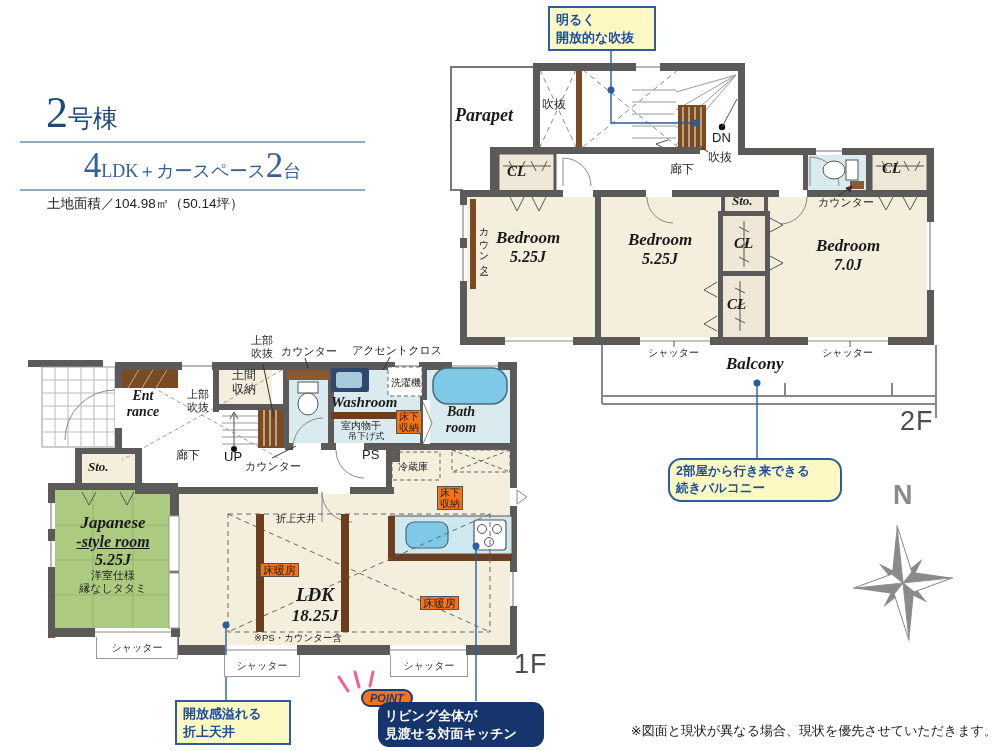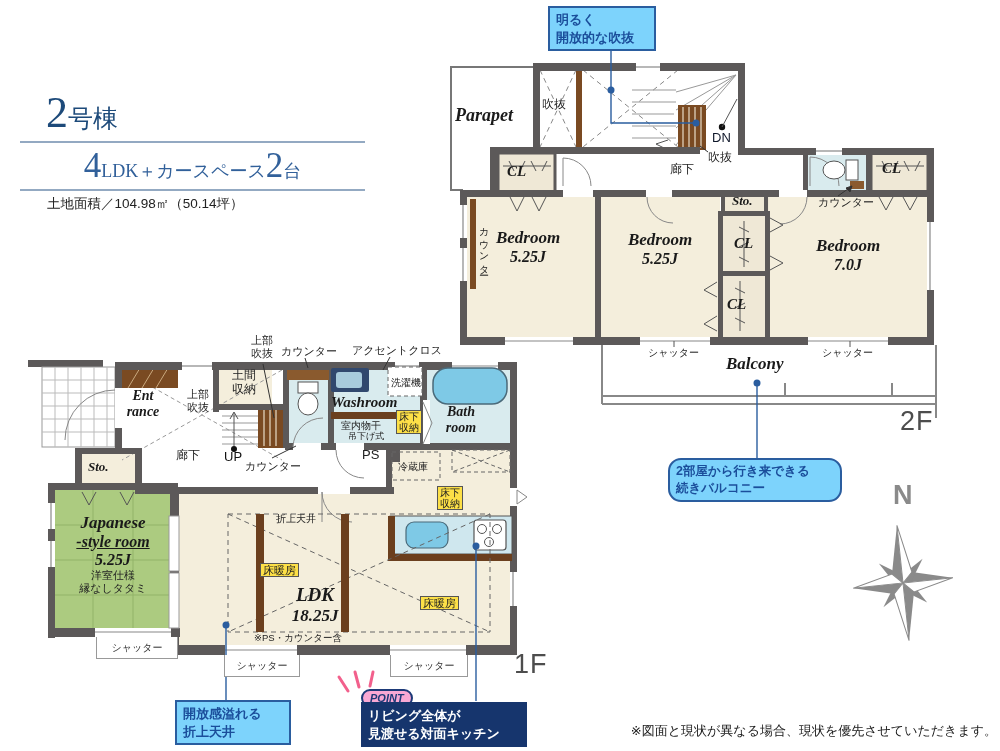--- a/index.html
+++ b/index.html
@@ -3,36 +3,36 @@
 <meta charset="utf-8">
 <style>
   html,body{margin:0;padding:0;background:#fff;}
   #canvas{position:relative;width:1000px;height:751px;background:#fff;overflow:hidden;
           font-family:"Liberation Sans","DejaVu Sans",sans-serif;color:#222;}
   #plan-svg{position:absolute;left:0;top:0;z-index:0;}
   .lbl{position:absolute;z-index:2;white-space:nowrap;color:#222;line-height:1.15;}
   .serif{font-family:"Liberation Serif","DejaVu Serif",serif;font-style:italic;font-weight:bold;color:#1a1a1a;}
   .ctr{text-align:center;}
   .vert{writing-mode:vertical-rl;letter-spacing:1px;}
-  .boxed{border:1px solid #555;background:#fde047;padding:0 2px;text-align:center;line-height:1.1;}
+  .boxed{border:1px solid #555;background:#f97316;padding:0 2px;text-align:center;line-height:1.1;}
   .shutterbox{position:absolute;z-index:2;border:1.5px solid #999;border-top:none;background:#fff;
               text-align:center;font-size:10px;color:#333;padding:4px 0 3px;}
-  .callout{position:absolute;z-index:3;background:#7dd3fc;border:2px solid #2a5d9f;color:#1b4e9b;
+  .callout{position:absolute;z-index:3;background:#fef9c3;border:2px solid #2a5d9f;color:#1b4e9b;
            font-weight:bold;font-size:13px;line-height:1.35;padding:3px 6px;}
   .callout.dark{background:#16356d;border:none;color:#fff;padding:5px 7px;}
   .floorlabel{font-size:27px;color:#4d4d4d;letter-spacing:1px;}
   .rule{position:absolute;height:1.5px;background:#93a9c2;z-index:2;}
   #building-title{font-family:"Liberation Serif","DejaVu Serif",serif;color:#1d4a7a;}
   #building-title .big{font-size:44px;}
   #building-title .small{font-size:25px;}
   #layout-line{font-family:"Liberation Serif","DejaVu Serif",serif;color:#31609a;line-height:40px;}
   #layout-line .big{font-size:35px;}
   #layout-line .mid{font-size:18px;}
   .area-line{font-size:13.5px;color:#222;}
-  .pointpill{position:absolute;z-index:3;background:#f9a8d4;border:2px solid #1d3a78;color:#1d3a78;
+  .pointpill{position:absolute;z-index:3;background:#f97316;border:2px solid #1d3a78;color:#1d3a78;
              border-radius:9px;font-weight:bold;font-style:italic;font-size:11px;padding:0 7px;line-height:14px;}
   .small9{font-size:9px;} .small10{font-size:10px;} .small11{font-size:11px;}
   .small12{font-size:12px;} .small13{font-size:13px;}
 </style>
 </head>
 <body>
 
 <div id="canvas">
 
 <svg id="plan-svg" width="1000" height="751" viewBox="0 0 1000 751">
@@ -505,21 +505,21 @@
 </div>
 <div class="callout" style="left:668px;top:458px;width:158px;font-size:12.5px;border-radius:13px;">
   <div>2部屋から行き来できる</div>
   <div>続きバルコニー</div>
 </div>
 <div class="callout" style="left:175px;top:700px;width:100px;">
   <div>開放感溢れる</div>
   <div>折上天井</div>
 </div>
 <div class="pointpill" style="left:361px;top:689px;">POINT</div>
-<div class="callout dark" style="left:361px;top:702px;width:152px;">
+<div class="callout dark" style="left:378px;top:702px;width:152px;border-radius:11px;">
   <div>リビング全体が</div>
   <div>見渡せる対面キッチン</div>
 </div>
 
 <div class="lbl" style="left:893px;top:480px;font-size:27px;font-weight:bold;color:#8a8a8a;">N</div>
 <div class="lbl small13" style="left:560px;top:724px;width:437px;text-align:right;color:#1a1a1a;">※図面と現状が異なる場合、現状を優先させていただきます。</div>
 
 </div>
 
 </body></html>

